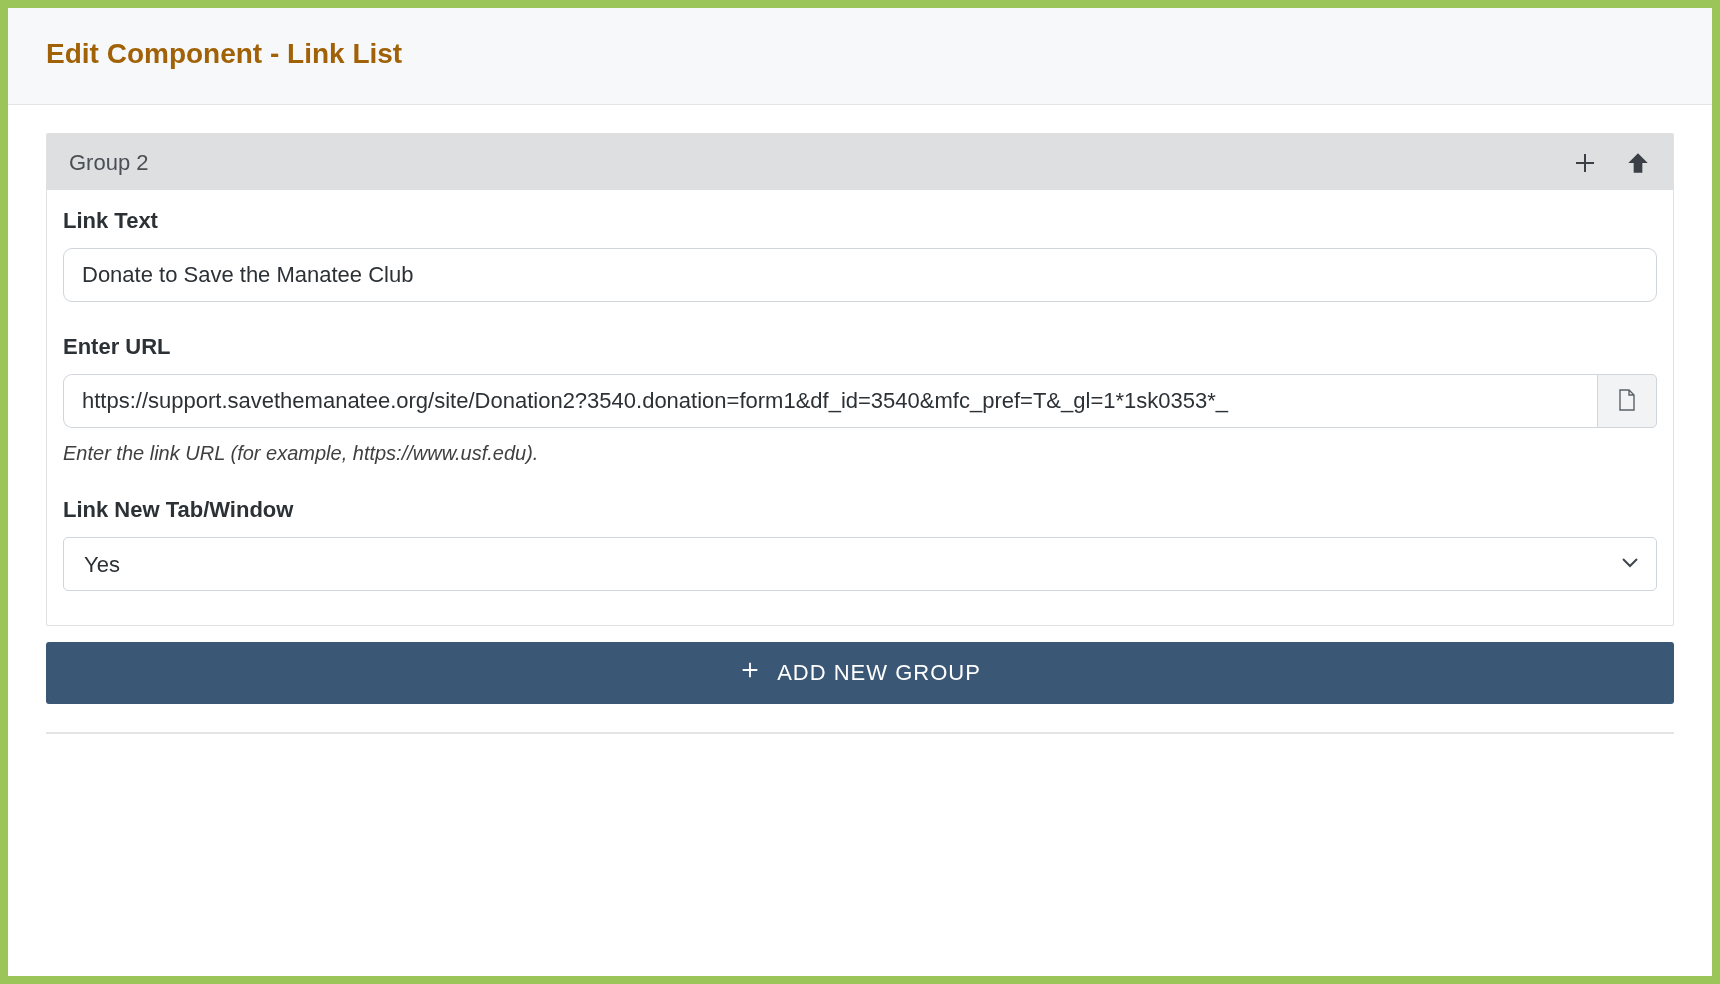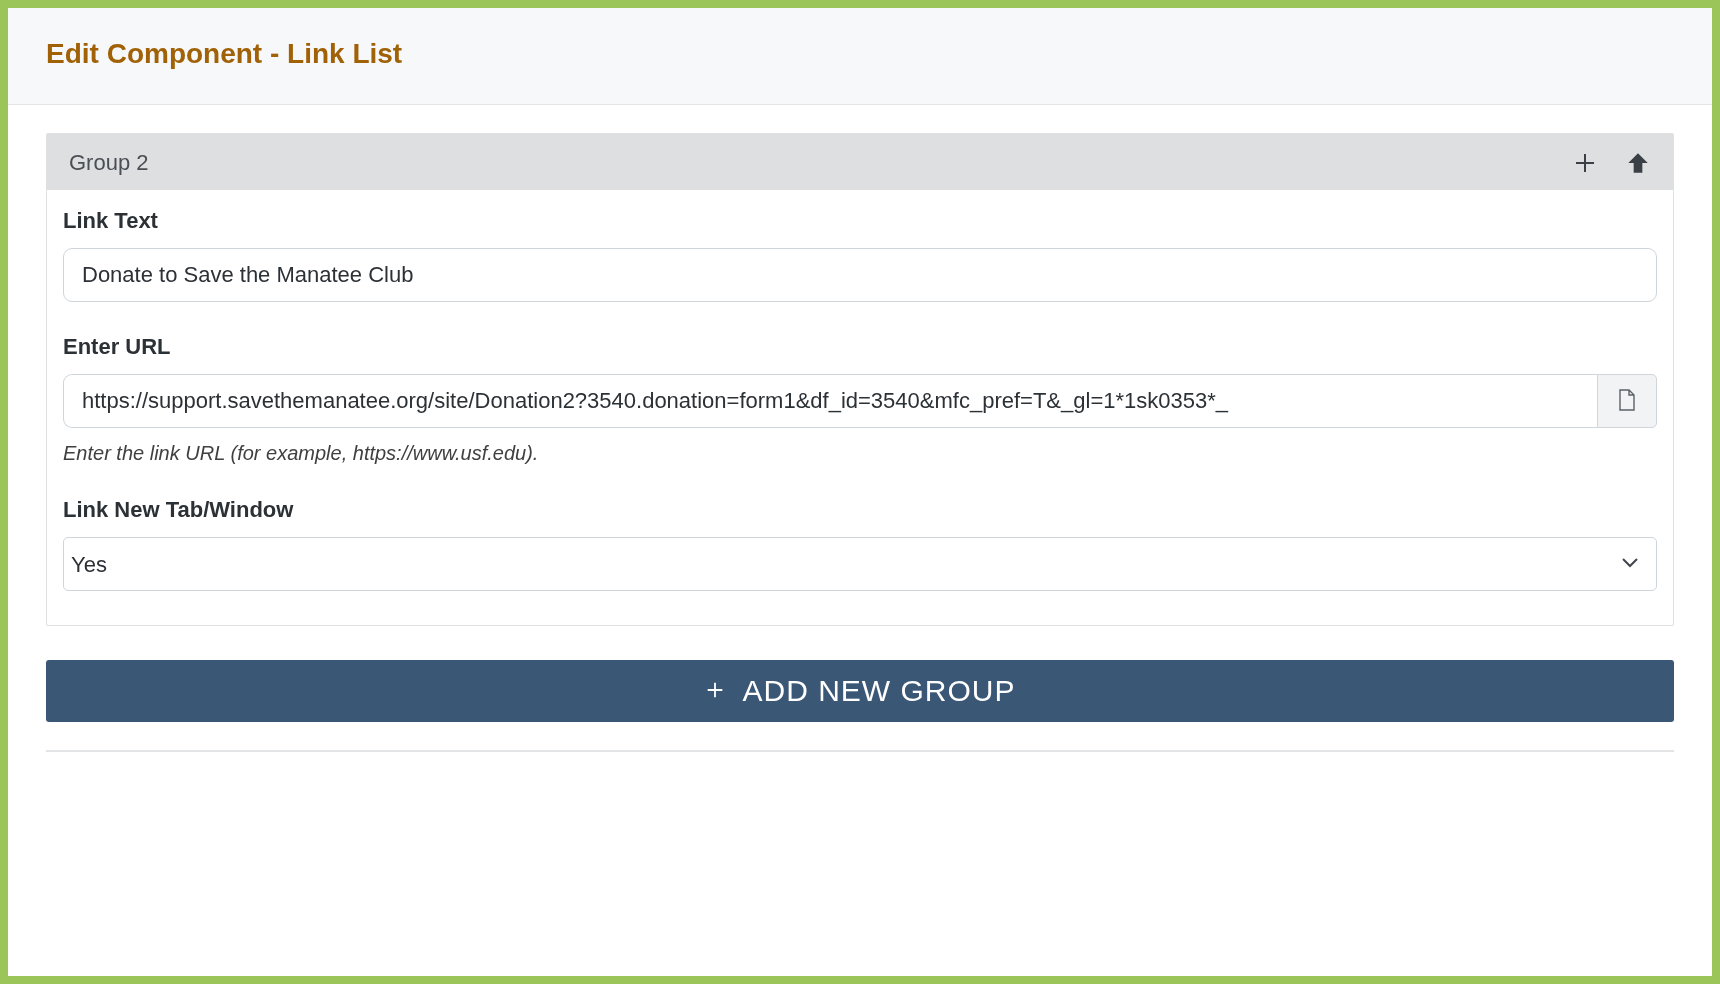--- a/index.html
+++ b/index.html
@@ -27,21 +27,21 @@
     color: #a16207;
   }
   .content {
     padding: 28px 38px 10px 38px;
     flex: 1;
   }
   .group-card {
     border: 1px solid #e0e0e0;
     border-radius: 2px;
     background: #fff;
-    margin-bottom: 34px;
+    margin-bottom: 16px;
   }
   .group-header {
     background: #dedfe0;
     display: flex;
     align-items: center;
     justify-content: space-between;
     padding: 16px 22px 14px 22px;
   }
   .group-header-title {
     font-size: 22px;
@@ -117,21 +117,21 @@
     color: #404040;
     margin-top: 14px;
   }
   .select-wrapper {
     position: relative;
     width: 100%;
   }
   .select-input {
     width: 100%;
     height: 54px;
-    padding: 0 44px 0 7px;
+    padding: 0 44px 0 20px;
     font-size: 22px;
     color: #2c3136;
     border: 1px solid #d0d5da;
     border-radius: 5px;
     background: #fff;
     appearance: none;
     -webkit-appearance: none;
     cursor: pointer;
   }
   .select-chevron {
@@ -142,21 +142,21 @@
     pointer-events: none;
     color: #40464d;
   }
   .add-group-btn {
     width: 100%;
     background: #3b5776;
     color: #fff;
     border: none;
     border-radius: 3px;
     height: 62px;
-    font-size: 30px;
+    font-size: 22px;
     font-weight: 500;
     letter-spacing: 1px;
     cursor: pointer;
     display: flex;
     align-items: center;
     justify-content: center;
     gap: 16px;
   }
   .divider {
     border: none;

